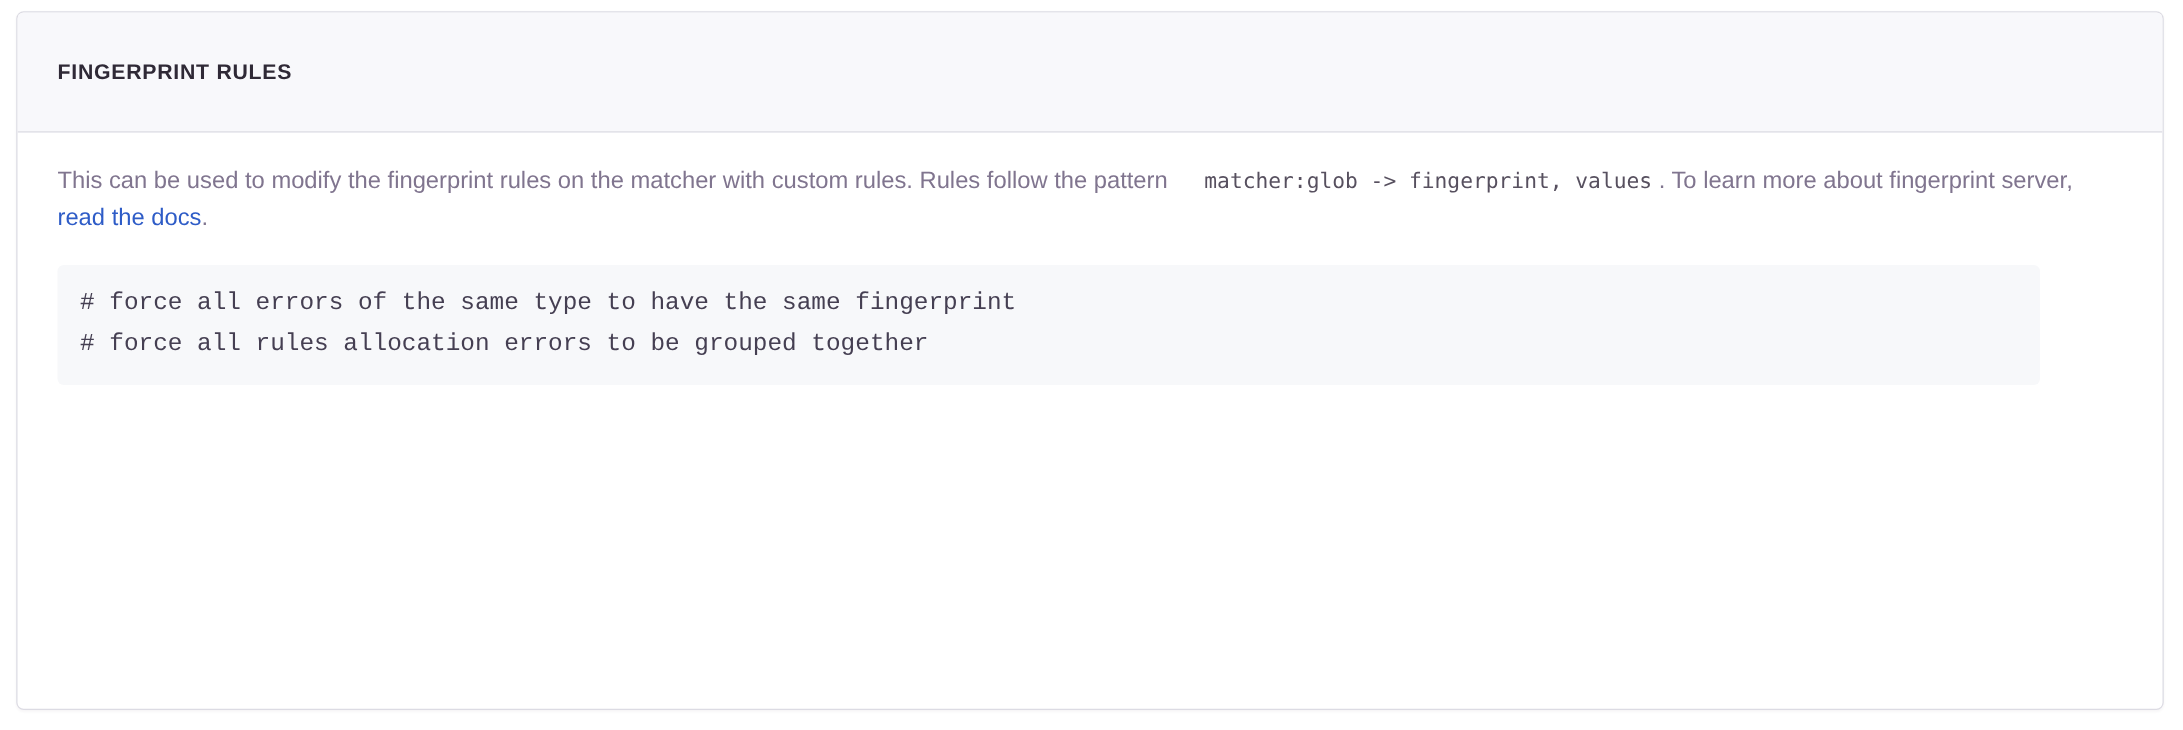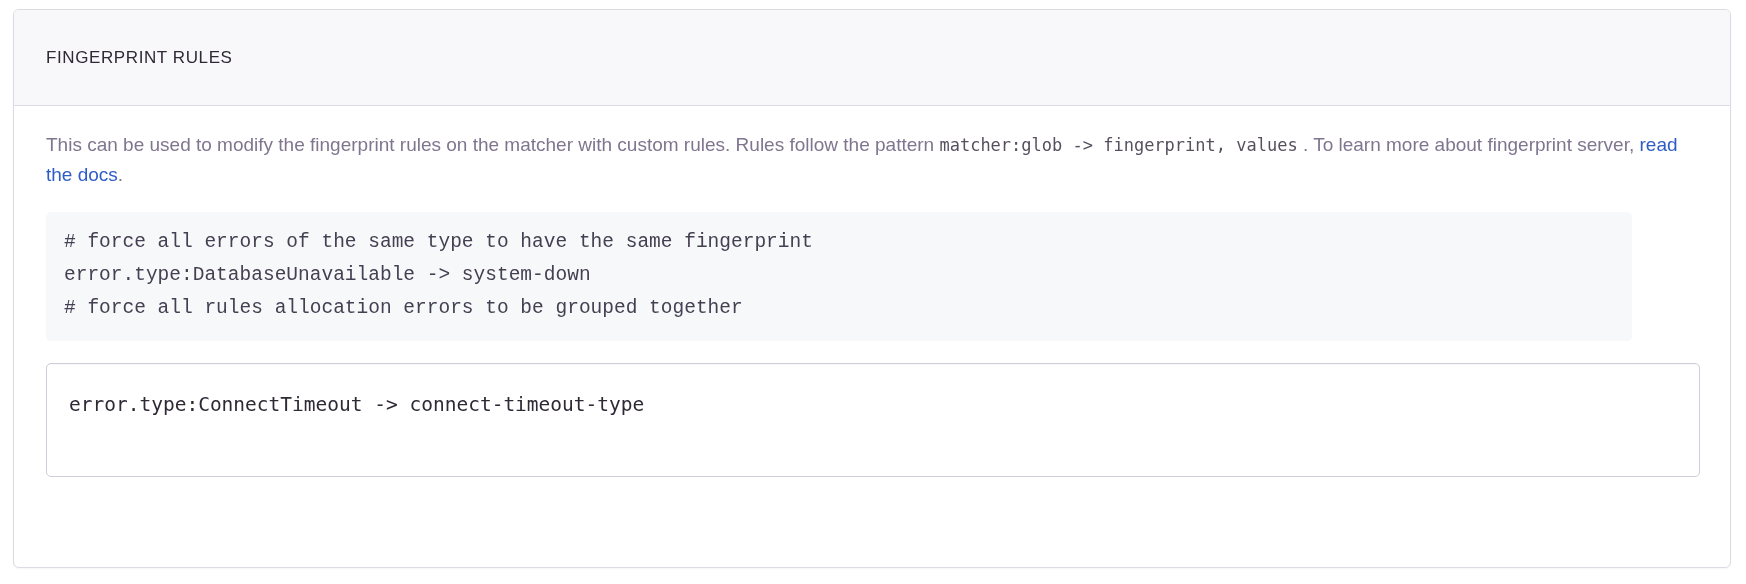--- a/index.html
+++ b/index.html
@@ -34,21 +34,21 @@
     box-sizing: border-box;
     background: #f8f8fb;
     border-bottom: 1px solid #dcdbe3;
     display: flex;
     align-items: center;
     padding: 0 32px;
   }
 
   .panel-title {
     font-size: 17px;
-    font-weight: normal;
+    font-weight: bold;
     letter-spacing: 0.6px;
     color: #2f2936;
     text-transform: uppercase;
     font-family: "Liberation Sans", sans-serif;
   }
 
   .panel-body {
     padding: 24px 32px 0 32px;
   }
 
@@ -59,20 +59,21 @@
     max-width: 1640px;
     margin: 0 0 22px 0;
     font-family: "Liberation Sans", sans-serif;
   }
 
   .description .code-inline {
     font-family: "DejaVu Sans Mono", "Liberation Mono", monospace;
     font-size: 17px;
     color: #57505f;
     white-space: nowrap;
+    margin-left: 24px;
   }
 
   .description .doc-link {
     color: #2e5cc7;
     text-decoration: none;
   }
 
   .code-block {
     background: #f7f8fa;
     border-radius: 5px;
@@ -123,20 +124,18 @@
   </div>
 
   <div class="panel-body">
 
     <p class="description">
       <span>This can be used to modify the fingerprint rules on the matcher with custom rules. Rules follow the pattern </span><span class="code-inline">matcher:glob -&gt; fingerprint, values</span><span> . To learn more about fingerprint server, </span><a class="doc-link" href="#">read the docs</a><span>.</span>
     </p>
 
     <div class="code-block">
       <div class="code-line"># force all errors of the same type to have the same fingerprint</div>
-      <div class="code-line">error.type:DatabaseUnavailable -&gt; system-down</div>
       <div class="code-line"># force all rules allocation errors to be grouped together</div>
     </div>
 
-    <textarea class="rule-input" placeholder="error.type:ConnectTimeout -&gt; connect-timeout-type" style="">error.type:ConnectTimeout -&gt; connect-timeout-type</textarea>
 
   </div>
 </div>
 
 </body></html>

